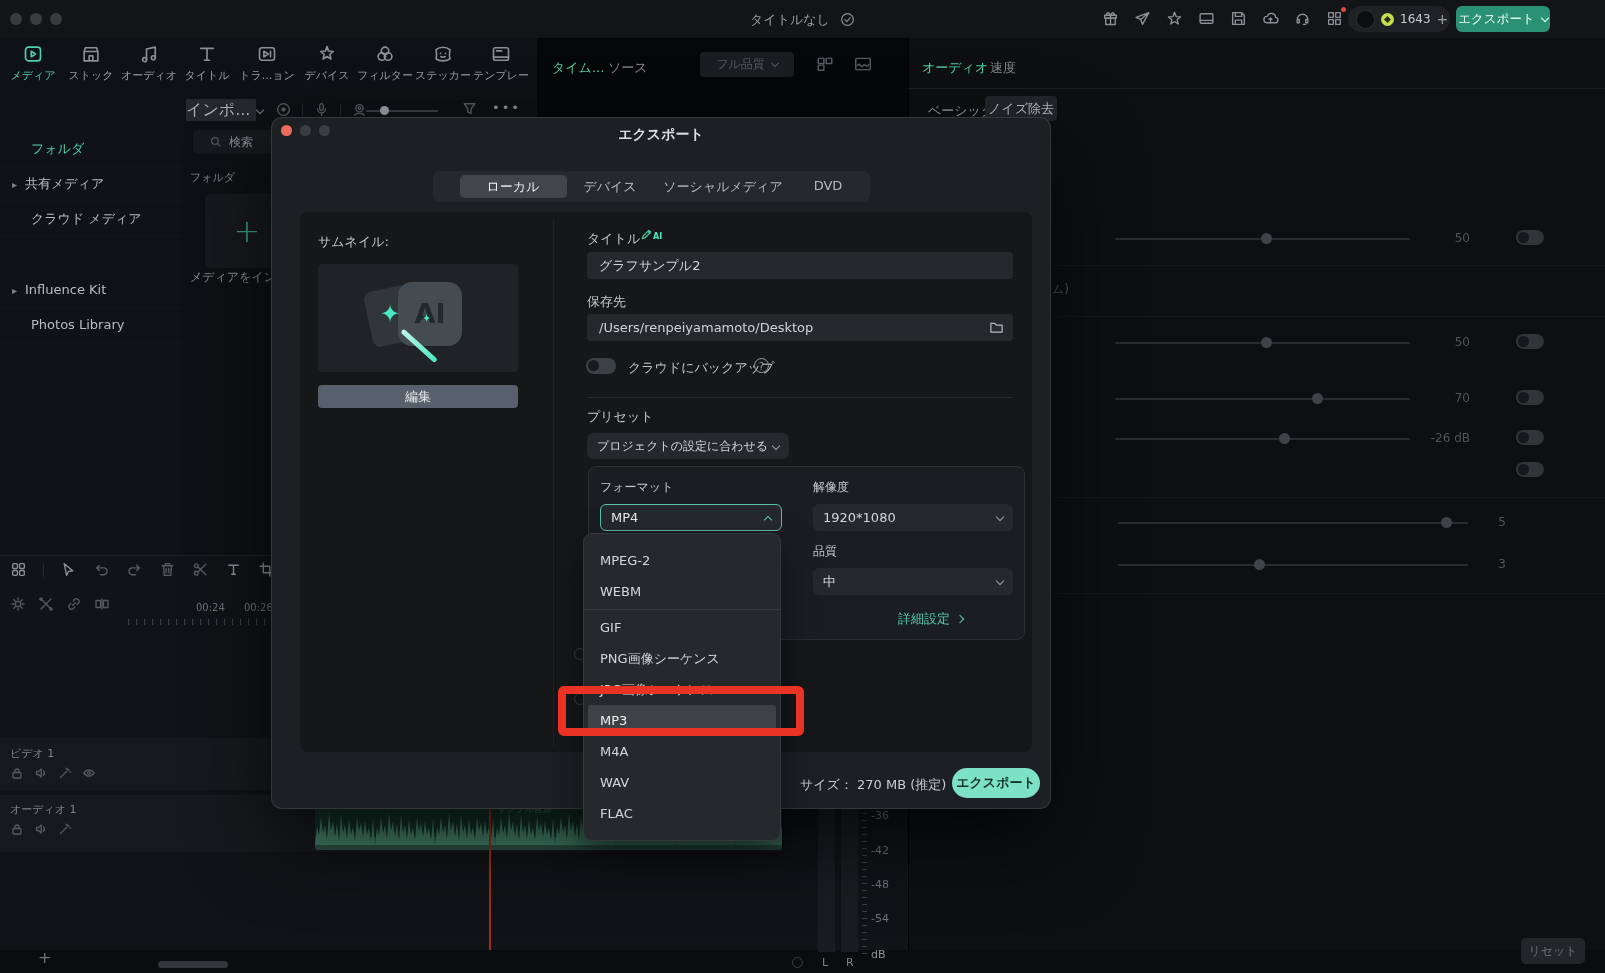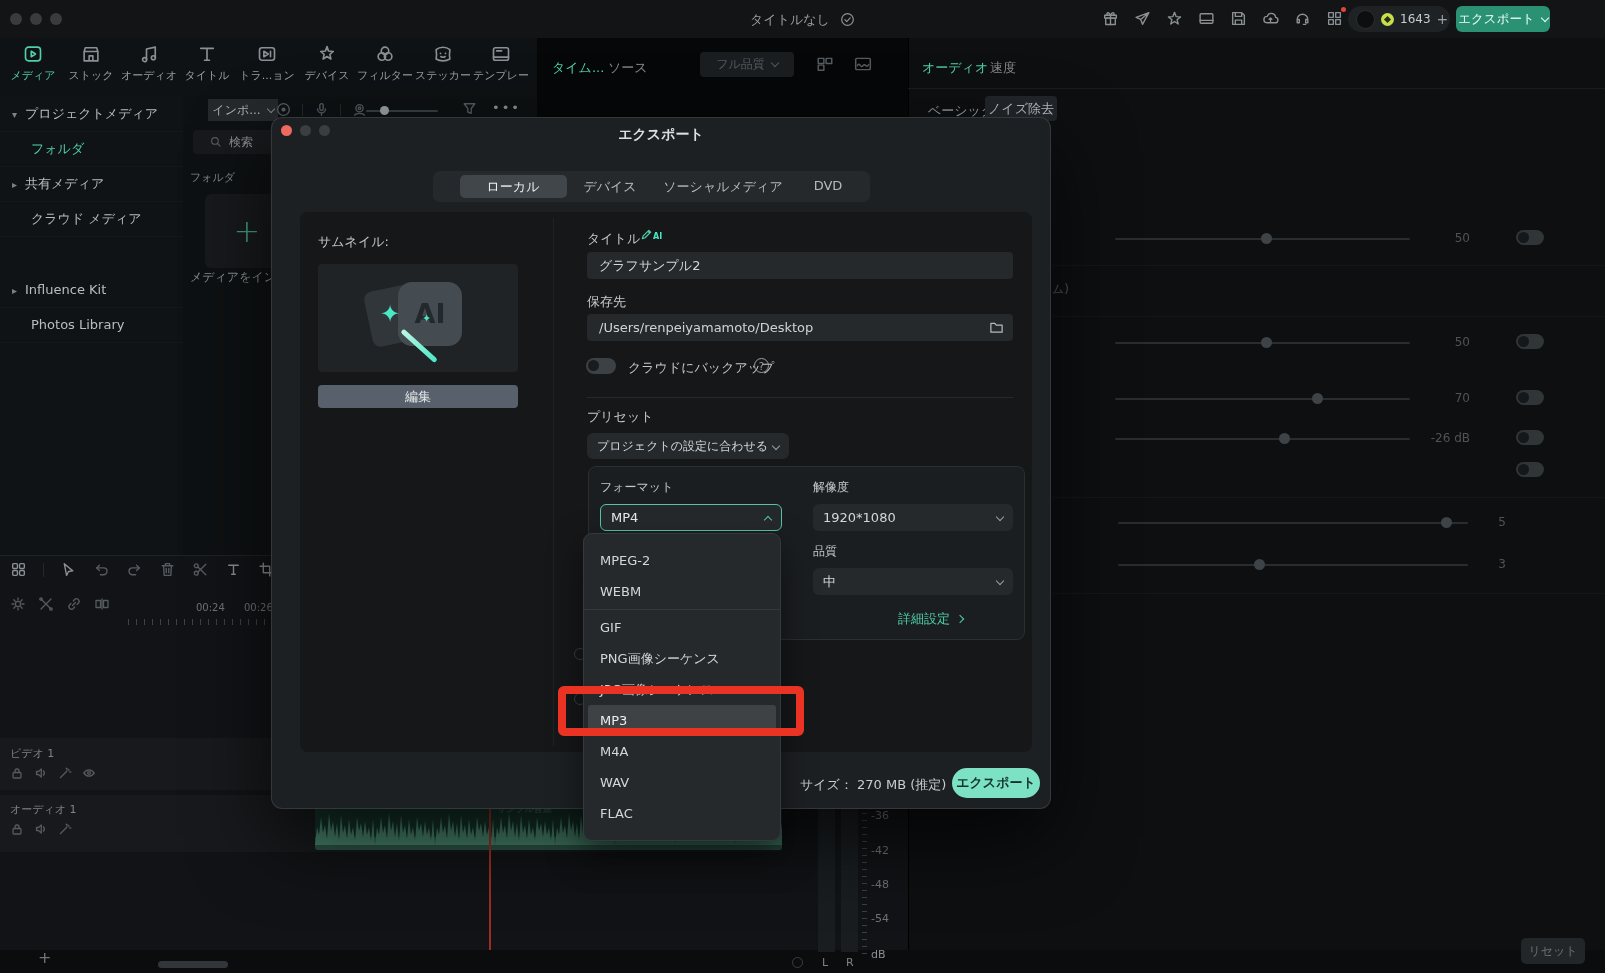--- a/index.html
+++ b/index.html
@@ -169,41 +169,38 @@
     <div class="tab">
       <svg class="ic" width="20" height="20" viewBox="0 0 16 16">
           <rect x="2" y="3" width="12" height="10" rx="1.5"></rect>
           <path d="M2 10.5h12M4.5 5.5h4"></path>
         </svg>
       <div class="lb">テンプレー</div>
     </div>
   </div>
 
   <div class="abs" style="left:0;top:97px;width:183px;height:260px">
-    <div class="side-item" style="top:0">
-      <span style="color:#7d8286;margin:0 8px 0 12px;font-size:10px">▾</span><span>プロジェクトメディア</span>
-    </div>
     <div class="side-item" style="top:35px;color:#4fd0a8">
       <span style="margin-left:31px">フォルダ</span>
     </div>
     <div class="side-item" style="top:70px">
       <span style="color:#7d8286;margin:0 8px 0 12px;font-size:10px">▸</span><span>共有メディア</span>
     </div>
     <div class="side-item" style="top:105px">
       <span style="margin-left:31px">クラウド メディア</span>
     </div>
     <div class="side-item" style="top:176px">
       <span style="color:#7d8286;margin:0 8px 0 12px;font-size:10px">▸</span><span>Influence Kit</span>
     </div>
     <div class="side-item" style="top:211px">
       <span style="margin-left:31px">Photos Library</span>
     </div>
   </div>
 
-  <div class="abs txt" style="left:208px;top:99px;width:70px;height:22px;background:#26292c;border-radius:0;color:#aeb2b5;font-size:12px;line-height:22px;text-align:center">
+  <div class="abs txt" style="left:186px;top:99px;width:70px;height:22px;background:#26292c;border-radius:0;color:#aeb2b5;font-size:16px;line-height:22px;text-align:center">
     <span>インポ...</span><i class="chev" style="color:#7d8286"></i>
   </div>
   <div class="abs" style="left:275px;top:101px;display:flex;gap:10px;align-items:center">
     <svg class="ic dim" width="17" height="17" viewBox="0 0 16 16">
         <circle cx="8" cy="8" r="5.5"></circle>
         <circle cx="8" cy="8" r="2" fill="#565b5f" stroke="none"></circle>
       </svg>
     <i style="width:1px;height:12px;background:#24282b"></i>
     <svg class="ic dim" width="17" height="17" viewBox="0 0 16 16">
         <rect x="6.4" y="2.5" width="3.2" height="6.5" rx="1.6"></rect>

